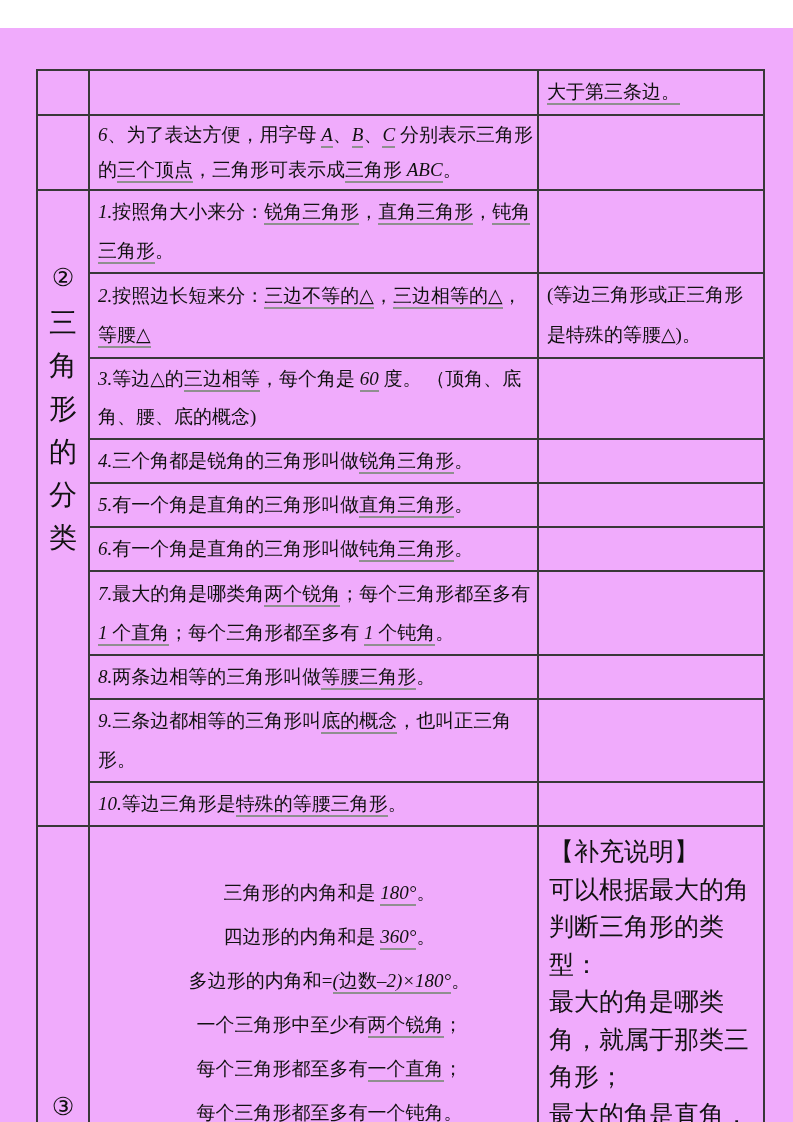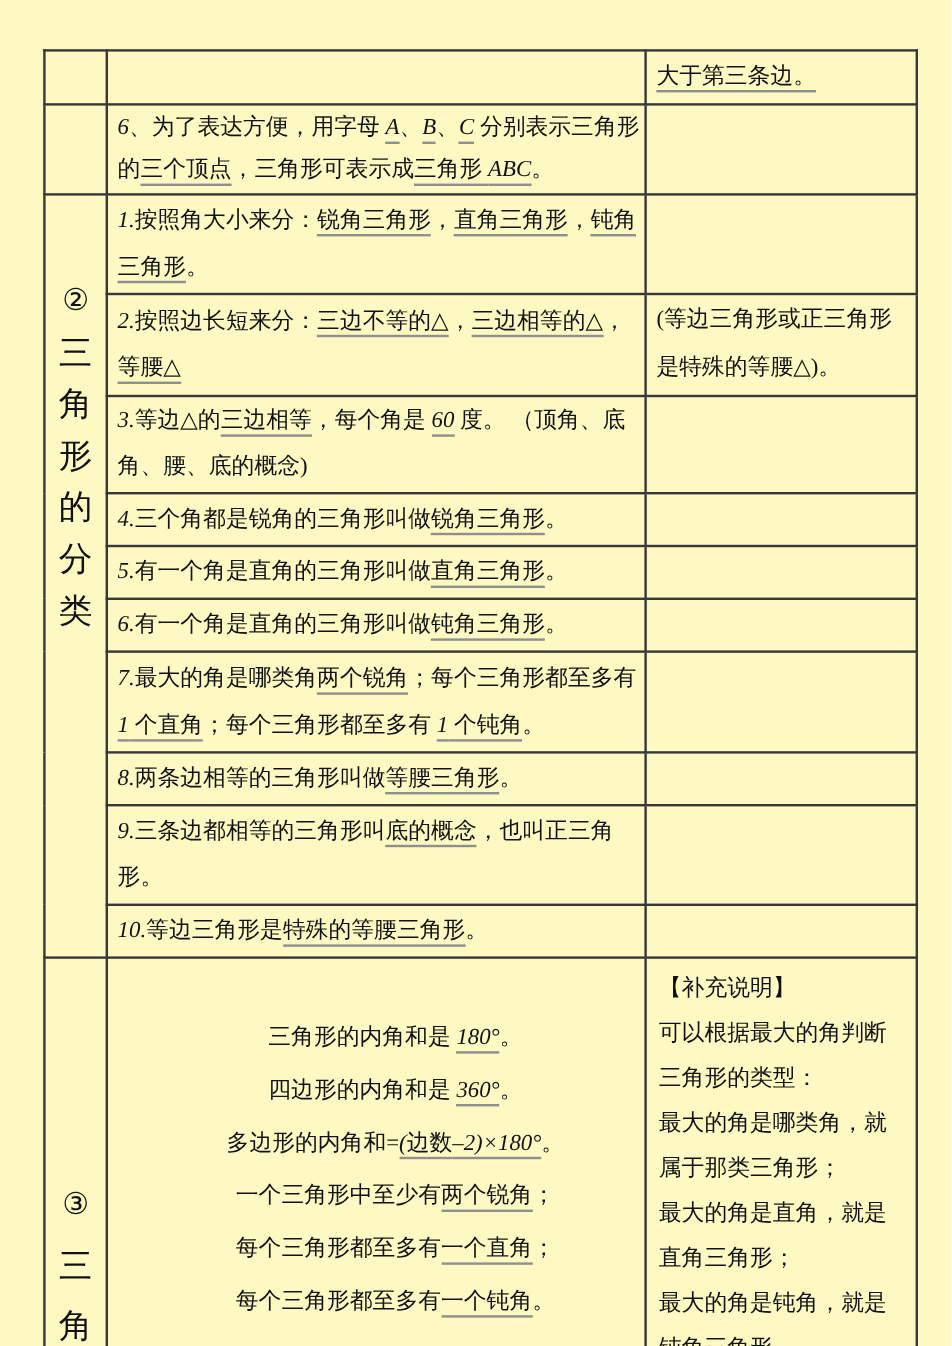--- a/index.html
+++ b/index.html
@@ -4,21 +4,21 @@
 <style>
   html, body { margin: 0; padding: 0; }
   body {
     width: 793px; height: 1122px;
     background: #ffffff;
     font-family: "Liberation Serif", "DejaVu Serif", serif;
     color: #111;
     position: relative;
     overflow: hidden;
   }
-  .page { position: absolute; inset: 0; background: #fef9c3; }
+  .page { position: absolute; inset: 0; background: #f0abfc; margin-top: 28px; }
 
   table.notes {
     position: absolute; left: 36px; top: 41px;
     width: 727px;
     border-collapse: collapse;
     table-layout: fixed;
   }
   td {
     border: 2px solid #383838;
     vertical-align: middle;
@@ -64,21 +64,21 @@
   .lab3 .vt { line-height: 50px; margin-top: 10px; }
 
   
   td.c3 { vertical-align: top; padding-top: 44px; }
   .s3line {
     font-size: 19px; line-height: 44px;
     text-align: center; white-space: pre-wrap; padding-left: 32px;
   }
   
   td.n3 { vertical-align: top; padding: 6px 6px 0 10px; }
-  td.n3 p { margin: 0; font-size: 19px; line-height: 37.5px; word-break: break-all; }
+  td.n3 p { margin: 0; font-size: 25px; line-height: 37.5px; word-break: break-all; }
 
   .footer {
     position: absolute; left: 0; top: 1073px; width: 100%;
     text-align: center; font-size: 18px; letter-spacing: 1px;
   }
 </style>
 </head>
 <body>
 
 <div class="page">

